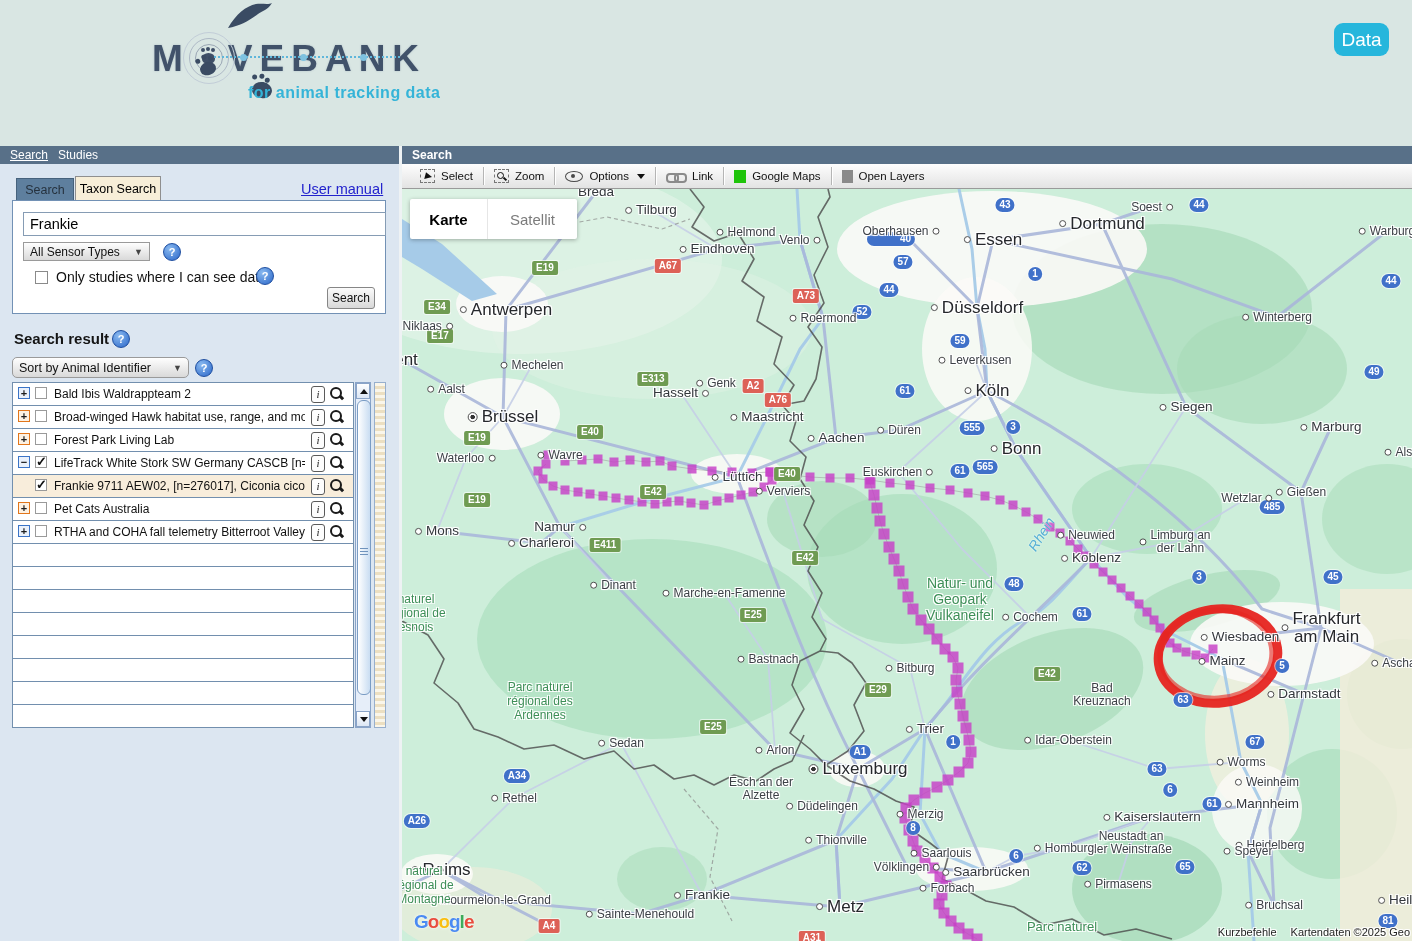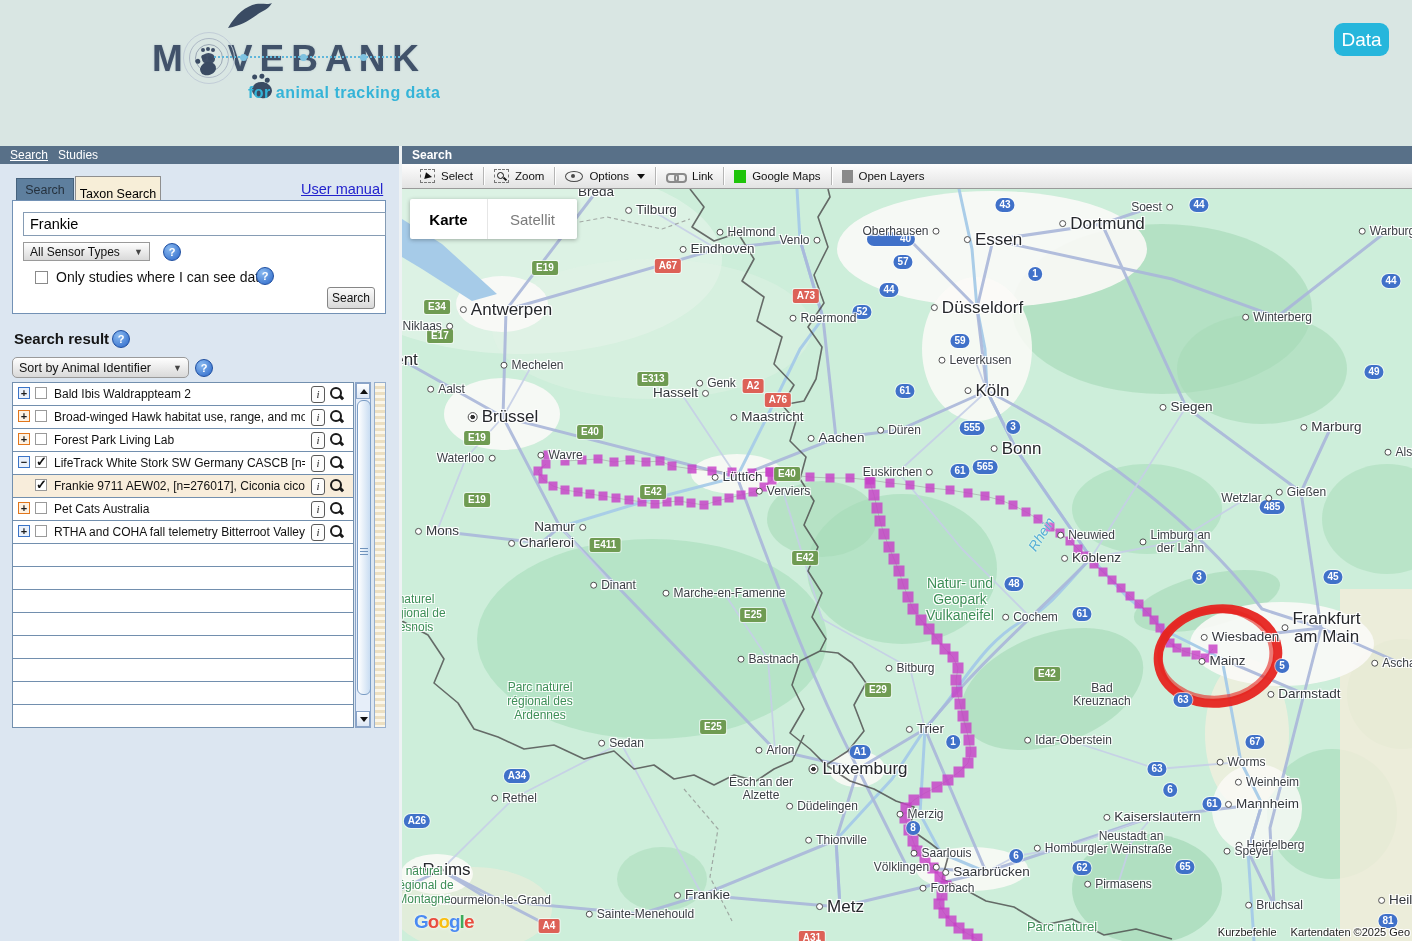--- a/index.html
+++ b/index.html
@@ -34,21 +34,21 @@
            display:flex;align-items:center;}
   .menubar-left{left:0;width:399px;}
   .menubar-right{left:402px;width:1010px;font-weight:bold;padding-left:10px;box-sizing:border-box;}
   .menubar-left span{margin-left:10px;}
   .menubar-left span.active{text-decoration:underline;}
   .v-divider{position:absolute;left:399px;top:146px;width:3px;height:795px;background:#eef2f4;}
   
   .sidebar{position:absolute;left:0;top:164px;width:399px;height:777px;background:#dce6f1;}
   .tab{position:absolute;font-size:12.5px;display:flex;align-items:center;justify-content:center;box-sizing:border-box;}
   .tab-search{left:16px;top:14px;width:58px;height:23px;background:#5e7f9e;border:1px solid #46627c;color:#26323e;}
-  .tab-taxon{left:75px;top:12px;width:86px;height:35px;background:#f7eed8;border:1px solid #8f8f8f;border-bottom:none;color:#000;}
+  .tab-taxon{left:75px;top:12px;width:86px;height:25px;background:#f7eed8;border:1px solid #8f8f8f;border-bottom:none;color:#000;}
   .user-manual{position:absolute;left:301px;top:17px;font-size:14.5px;color:#2323cd;text-decoration:underline;}
   .panel{position:absolute;left:12px;top:36px;width:374px;height:114px;background:#fff;border:1px solid #7291b5;box-sizing:border-box;}
   .txt-input{position:absolute;left:10px;top:11px;width:349px;height:22px;border:1px solid #869cb4;font-size:14.5px;
              padding:0 6px;font-family:"Liberation Sans",sans-serif;box-sizing:content-box;}
   .fakesel{position:absolute;background:linear-gradient(#fefefe,#d9d9d9);border:1px solid #9a9a9a;border-radius:0;
            font-size:12px;color:#111;display:flex;align-items:center;padding:0 6px;box-sizing:border-box;}
   .fakesel .chev{margin-left:auto;font-size:9px;color:#444;padding-left:8px;}
   .sel-sensor{left:10px;top:41px;width:127px;height:19px;}
   .helpicon{position:absolute;width:16px;height:16px;border-radius:50%;background:radial-gradient(circle at 35% 30%,#8abaf0,#2a66c8);
             border:1px solid #1c4da0;color:#fff;font-size:11px;font-weight:bold;display:flex;align-items:center;justify-content:center;}

